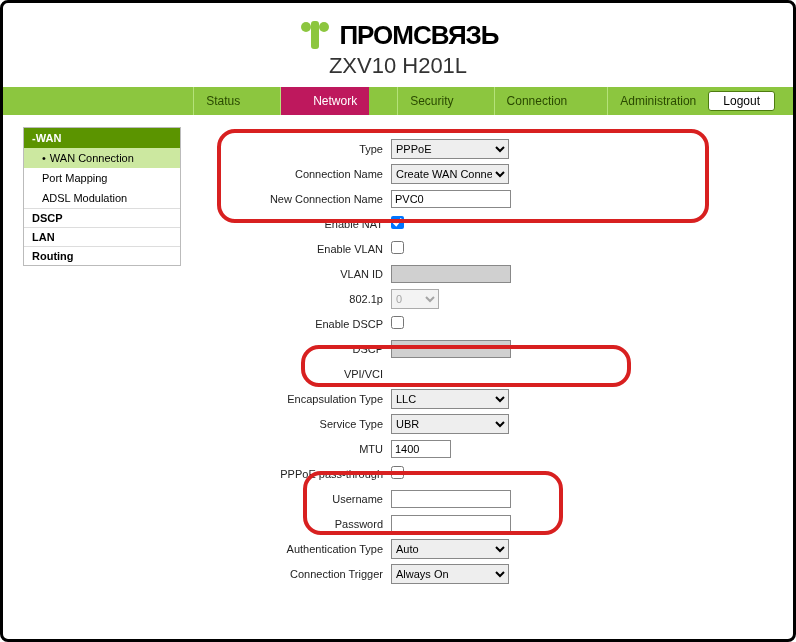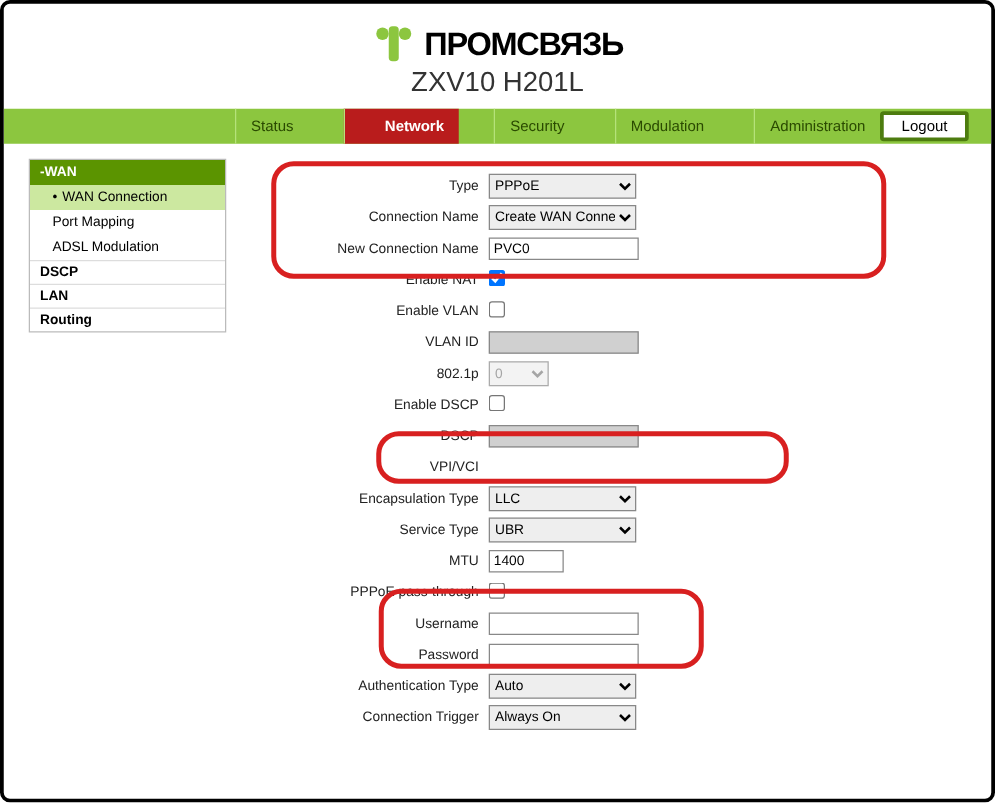--- a/index.html
+++ b/index.html
@@ -6,23 +6,23 @@
 body { font-family: Arial, sans-serif; font-size: 12px; background: #fff; }
 .frame { width: 796px; height: 642px; border: 3px solid #000; border-radius: 8px; position: relative; overflow: hidden; background: #fff; }
 .header { display: flex; justify-content: space-between; align-items: center; padding: 14px 28px 8px 28px; flex-direction: column; }
 .logo { display: flex; align-items: center; font-size: 26px; font-weight: bold; letter-spacing: -1px; color: #000; }
 .logo-icon { width: 36px; height: 36px; margin-right: 6px; display: inline-block; position: relative; }
 .logo-icon svg { width: 36px; height: 36px; }
 .model { font-size: 22px; color: #333; }
 .tabbar { display: flex; align-items: center; background: #8cc63f; height: 28px; padding: 0 10px 0 0; }
 .tab-spacer { width: 200px; height: 28px; }
 .tab { padding: 0 12px; height: 28px; line-height: 28px; color: #2a4a00; cursor: pointer; font-size: 12px; border-left: 1px solid #b5e27a; margin-left: 28px; }
-.tab.active { background: #b91c1c; color: #fff; font-weight: bold; padding-left: 32px; }
+.tab.active { background: #be185d; color: #fff; font-weight: normal; padding-left: 32px; }
 .tab-flex { flex: 1; }
-.logout-btn { background: #fff; border: 3px solid #4d7c0f; border-radius: 3px; padding: 2px 14px; font-size: 12px; cursor: pointer; margin-right: 8px; }
+.logout-btn { background: #fff; border: 1px solid #4d7c0f; border-radius: 3px; padding: 2px 14px; font-size: 12px; cursor: pointer; margin-right: 8px; }
 .container { display: flex; padding: 12px 0 0 20px; height: calc(100% - 110px); overflow: hidden; }
 .sidebar { width: 158px; border: 1px solid #bbb; background: #fff; font-size: 11px; align-self: flex-start; }
 .side-section { background: #5b9400; color: #fff; font-weight: bold; padding: 4px 8px; }
 .side-item { padding: 4px 8px 4px 18px; cursor: pointer; border-bottom: 0; }
 .side-item.active { background: #cce8a0; font-weight: normal; }
 .side-item.bullet::before { content: "•"; margin-right: 4px; }
 .side-group { font-weight: bold; padding: 3px 8px; border-top: 1px solid #ddd; cursor: pointer; }
 .content { flex: 1; padding: 10px 20px; position: relative; overflow: hidden; }
 .form-row { display: flex; align-items: center; height: 24px; margin-bottom: 1px; }
 .form-label { width: 190px; text-align: right; padding-right: 8px; font-size: 11px; color: #222; }
@@ -52,21 +52,21 @@
       <span>ПРОМСВЯЗЬ</span>
     </div>
     <div class="model">ZXV10 H201L</div>
   </div>
 
   <div class="tabbar">
     <div class="tab-spacer"></div>
     <div class="tab">Status</div>
     <div class="tab active">Network</div>
     <div class="tab">Security</div>
-    <div class="tab">Modulation</div>
+    <div class="tab">Connection</div>
     <div class="tab">Administration</div>
     <div class="tab-flex"></div>
     <button class="logout-btn">Logout</button>
   </div>
 
   <div class="container">
     <div class="sidebar">
       <div class="side-section">-WAN</div>
       <div class="side-item bullet active">WAN Connection</div>
       <div class="side-item">Port Mapping</div>

